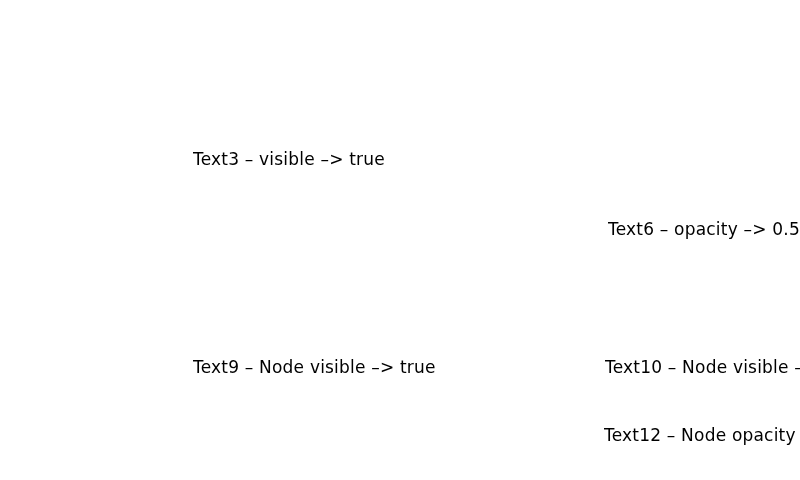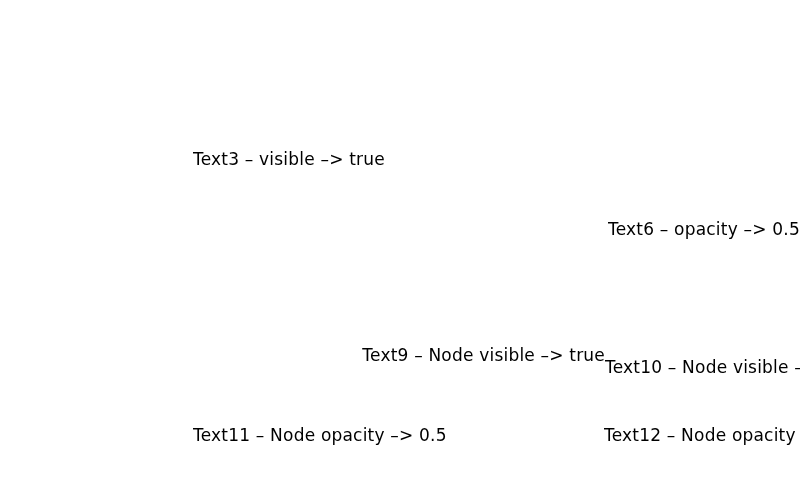--- a/index.html
+++ b/index.html
@@ -39,23 +39,22 @@
   }
   
   #label-text6 {
     left: 608px;
     top: 214px;
     width: 192px;
   }
   
   #label-text9 {
     left: 193px;
-    top: 340px;
+    top: 352px;
     width: 412px;
-    text-align: right;
   }
   
   #label-text10 {
     left: 605px;
     top: 352px;
     width: 195px;
   }
   
   #label-text11 {
     left: 193px;
@@ -75,17 +74,16 @@
 <div id="canvas">
 
   <div class="text-label" id="label-text3">Text3  –  visible  –&gt;  true</div>
 
   <div class="text-label" id="label-text6">Text6  –  opacity  –&gt;  0.5</div>
 
   <div class="text-label" id="label-text9">Text9  –  Node visible  –&gt;  true</div>
 
   <div class="text-label" id="label-text10">Text10  –  Node visible  –&gt;  false</div>
 
-  <div class="text-label" id="label-text11">Text11  –  Node opacity  –&gt;  0.5</div>
 
   <div class="text-label" id="label-text12">Text12  –  Node opacity  –&gt;  1.0</div>
 
 </div>
 
 </body></html>

